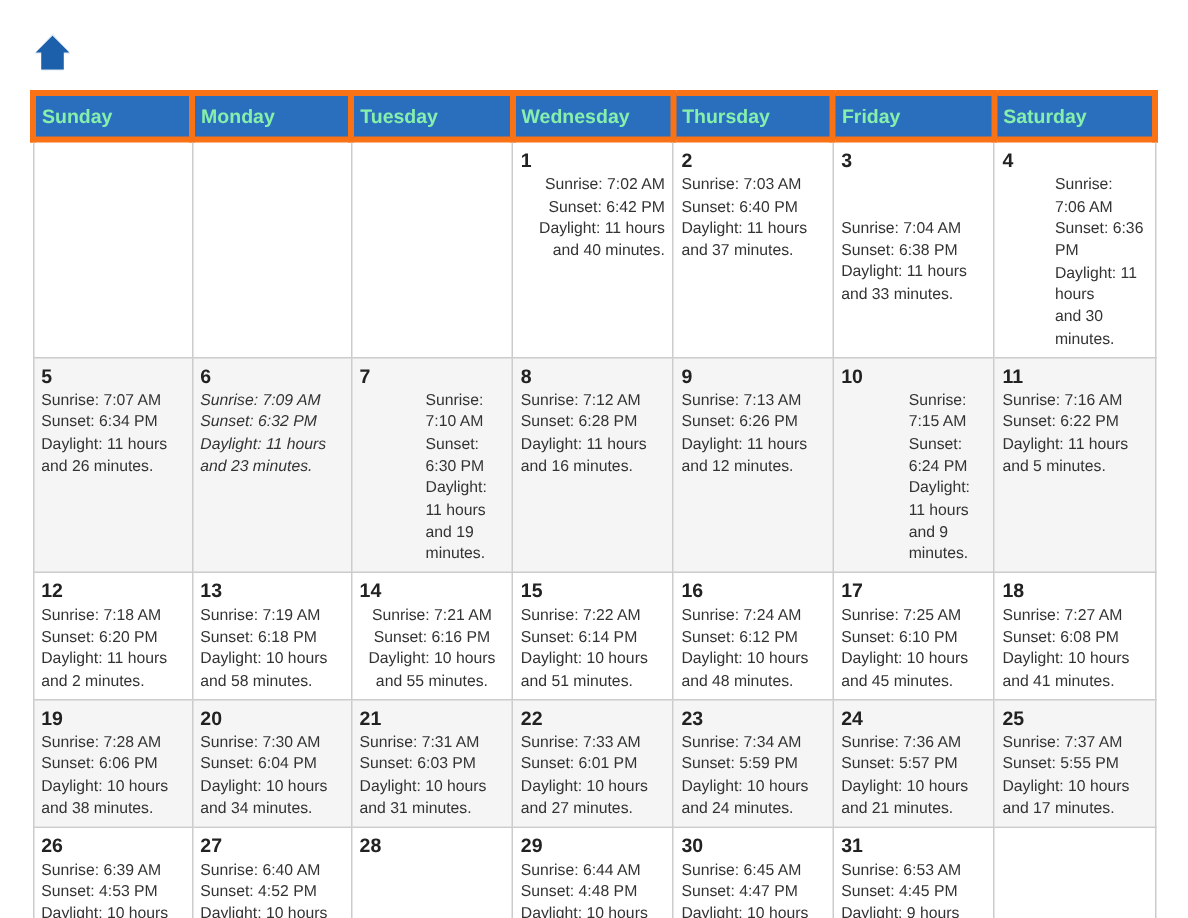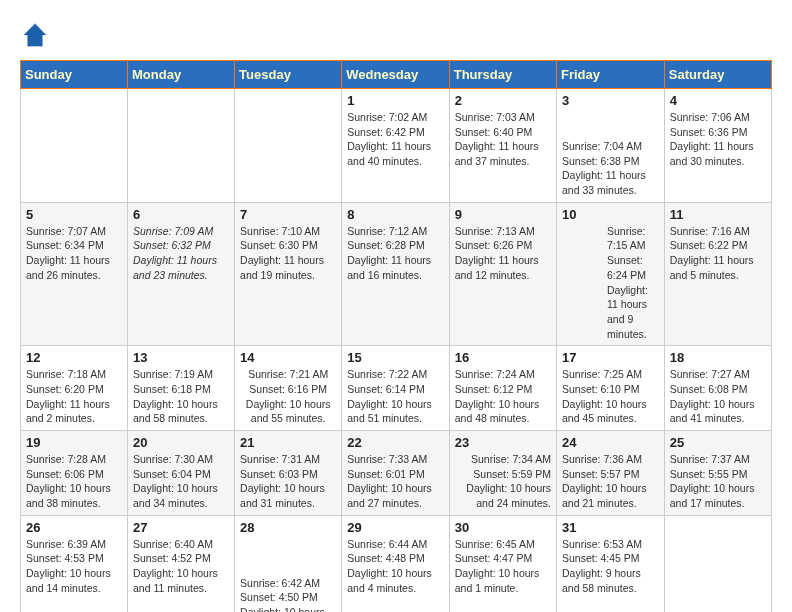--- a/index.html
+++ b/index.html
@@ -46,26 +46,26 @@
       font-size: 16px;
       color: #333;
     }
     .calendar {
       width: 100%;
       border-collapse: collapse;
       font-size: 11px;
     }
     .calendar thead tr th {
       background: #2a6fbd;
-      color: #fef9c3;
+      color: #86efac;
       padding: 6px 4px;
       text-align: left;
       font-size: 13px;
       font-weight: bold;
-      border: 1px solid #f97316;
+      border: 4px solid #f97316;
     }
     .calendar tbody tr td {
       vertical-align: top;
       border: 1px solid #ccc;
       padding: 4px 5px;
       width: 108px;
       min-height: 80px;
       background: #fff;
     }
     .calendar tbody tr:nth-child(even) td {
@@ -120,42 +120,42 @@
         <th>Saturday</th>
       </tr>
   </thead>
   <tbody id="calendar-body">
   <tr>
         <td class="empty-cell"></td>
         <td class="empty-cell"></td>
         <td class="empty-cell"></td>
         <td>
           <span class="day-num">1</span>
-          <div class="day-detail" style="white-space: pre-line;">Sunrise: 7:02 AM
+          <div class="day-detail" style="white-space: pre-line; text-align: right;">Sunrise: 7:02 AM
 Sunset: 6:42 PM
 Daylight: 11 hours
 and 40 minutes.</div>
         </td>
         <td>
           <span class="day-num">2</span>
           <div class="day-detail" style="white-space: pre-line;">Sunrise: 7:03 AM
 Sunset: 6:40 PM
 Daylight: 11 hours
 and 37 minutes.</div>
         </td>
         <td>
           <span class="day-num">3</span>
           <div class="day-detail" style="white-space: pre-line; margin-top: 31px;">Sunrise: 7:04 AM
 Sunset: 6:38 PM
 Daylight: 11 hours
 and 33 minutes.</div>
         </td>
         <td>
           <span class="day-num">4</span>
-          <div class="day-detail" style="white-space: pre-line;">Sunrise: 7:06 AM
+          <div class="day-detail" style="white-space: pre-line; margin-left: 35px;">Sunrise: 7:06 AM
 Sunset: 6:36 PM
 Daylight: 11 hours
 and 30 minutes.</div>
         </td>
       </tr>
       <tr>
         <td>
           <span class="day-num">5</span>
           <div class="day-detail" style="white-space: pre-line;">Sunrise: 7:07 AM
 Sunset: 6:34 PM
@@ -164,21 +164,21 @@
         </td>
         <td>
           <span class="day-num">6</span>
           <div class="day-detail" style="white-space: pre-line; font-style: italic;">Sunrise: 7:09 AM
 Sunset: 6:32 PM
 Daylight: 11 hours
 and 23 minutes.</div>
         </td>
         <td>
           <span class="day-num">7</span>
-          <div class="day-detail" style="white-space: pre-line;">Sunrise: 7:10 AM
+          <div class="day-detail" style="white-space: pre-line; margin-left: 44px;">Sunrise: 7:10 AM
 Sunset: 6:30 PM
 Daylight: 11 hours
 and 19 minutes.</div>
         </td>
         <td>
           <span class="day-num">8</span>
           <div class="day-detail" style="white-space: pre-line;">Sunrise: 7:12 AM
 Sunset: 6:28 PM
 Daylight: 11 hours
 and 16 minutes.</div>
@@ -280,21 +280,21 @@
         </td>
         <td>
           <span class="day-num">22</span>
           <div class="day-detail" style="white-space: pre-line;">Sunrise: 7:33 AM
 Sunset: 6:01 PM
 Daylight: 10 hours
 and 27 minutes.</div>
         </td>
         <td>
           <span class="day-num">23</span>
-          <div class="day-detail" style="white-space: pre-line; text-align: right;">Sunrise: 7:34 AM
+          <div class="day-detail" style="white-space: pre-line;">Sunrise: 7:34 AM
 Sunset: 5:59 PM
 Daylight: 10 hours
 and 24 minutes.</div>
         </td>
         <td>
           <span class="day-num">24</span>
           <div class="day-detail" style="white-space: pre-line;">Sunrise: 7:36 AM
 Sunset: 5:57 PM
 Daylight: 10 hours
 and 21 minutes.</div>

